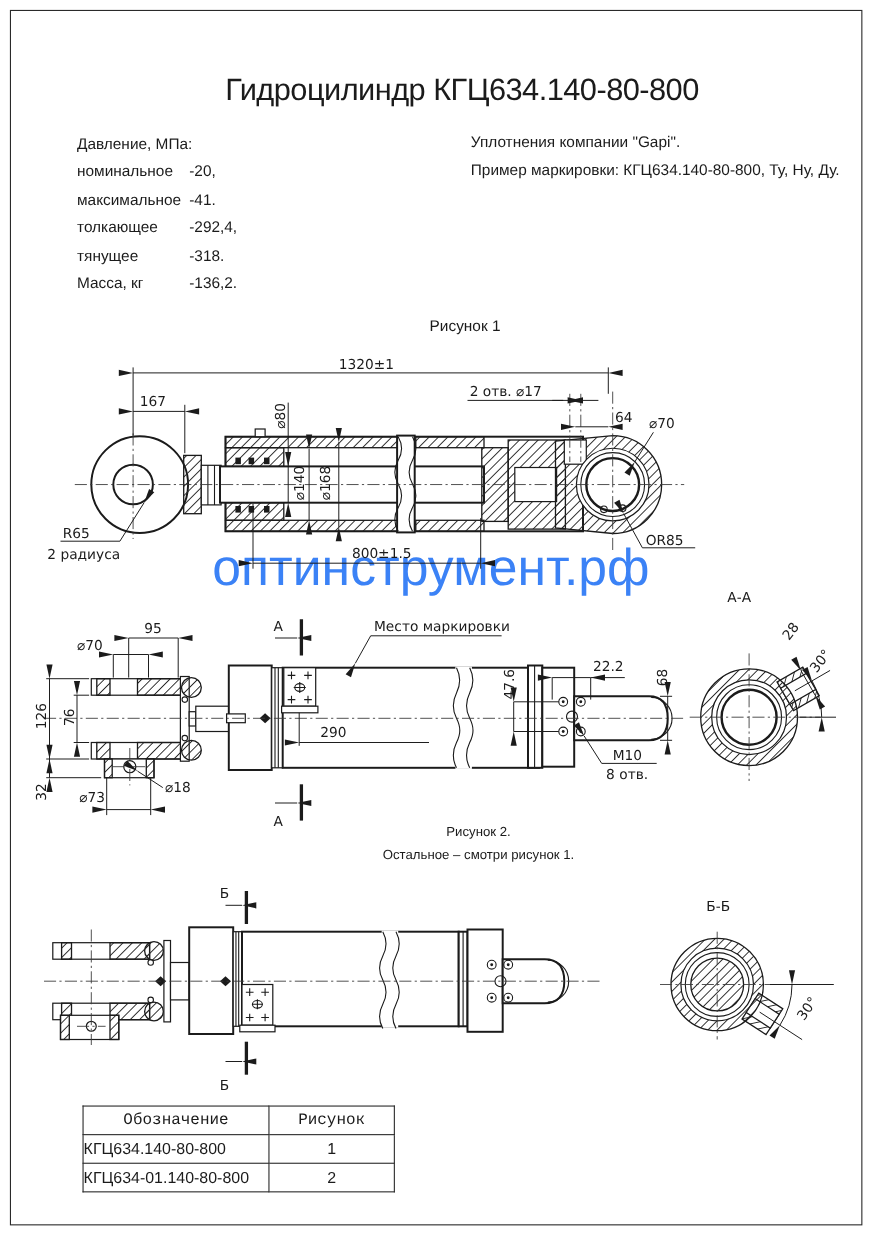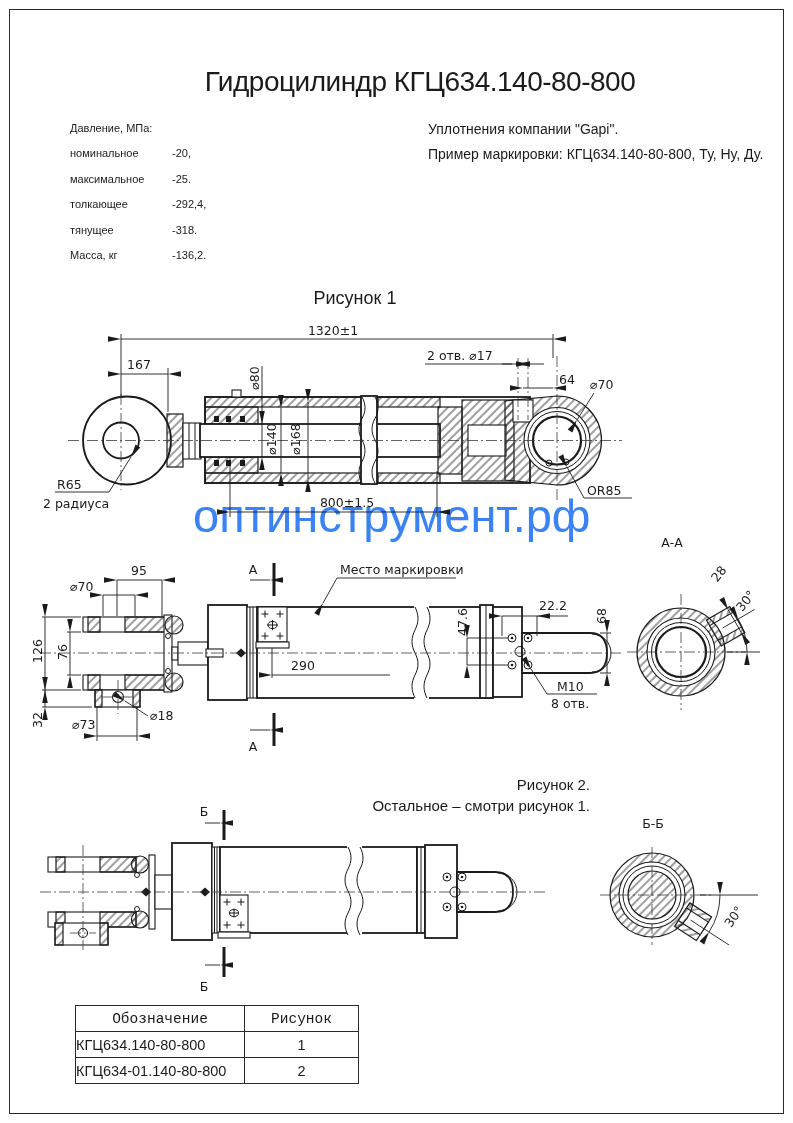--- a/index.html
+++ b/index.html
@@ -1,27 +1,27 @@
 <!DOCTYPE html>
 <html><head>
 <meta charset="utf-8">
 <style>
   html,body{margin:0;padding:0;background:#e8e8e8;}
   .page{position:relative;width:793px;height:1123px;background:#fff;margin:0 auto;
         font-family:"Liberation Sans",sans-serif;color:#1b1b1b;overflow:hidden;}
   .frame{position:absolute;left:9px;top:9px;right:9px;bottom:9px;border:1.6px solid #2a2a2a;z-index:0;}
   .title{position:absolute;left:140px;top:66px;width:560px;text-align:center;
          font-size:28px;letter-spacing:-0.5px;white-space:nowrap;z-index:3;}
-  .specs{position:absolute;left:70px;top:122px;font-size:11px;z-index:3;}
+  .specs{position:absolute;left:70px;top:122px;font-size:14px;z-index:3;}
   .specs .row{position:relative;height:25.4px;width:250px;}
   .specs .lab{position:absolute;left:0;white-space:nowrap;}
   .specs .val{position:absolute;left:102px;white-space:nowrap;}
   .notes{position:absolute;left:428px;top:117px;font-size:14px;line-height:25px;white-space:nowrap;z-index:3;}
-  .cap1{position:absolute;left:255px;top:288px;width:200px;text-align:center;font-size:18px;z-index:3;}
-  .cap2{position:absolute;left:280px;top:746px;width:310px;text-align:right;font-size:15px;line-height:21px;z-index:4;margin-top:28px;}
+  .cap1{position:absolute;left:255px;top:288px;width:200px;text-align:right;font-size:14px;z-index:3;}
+  .cap2{position:absolute;left:280px;top:746px;width:310px;text-align:center;font-size:12px;line-height:21px;z-index:4;}
   .watermark{position:absolute;left:193px;top:488px;font-size:47px;color:#3b82f6;z-index:1;white-space:nowrap;}
   svg.fig{position:absolute;left:0;z-index:2;}
   #fig1{top:308px;} #fig2{top:530px;} #fig3{top:795px;}
   .dt{font-family:"DejaVu Sans",sans-serif;font-size:12.5px;fill:#1b1b1b;}
   .mid{text-anchor:middle;}
   .s1{stroke:#1b1b1b;stroke-width:1;fill:none;}
   .dim{stroke:#1b1b1b;stroke-width:0.9;fill:none;}
   .cl{stroke:#3a3a3a;stroke-width:0.8;stroke-dasharray:11 3 2 3;fill:none;}
   .wf{fill:#fff;stroke:#1b1b1b;stroke-width:1.8;}
   .wf1{fill:#fff;stroke:#1b1b1b;stroke-width:1.1;}
@@ -49,21 +49,21 @@
     <div class="row">
         <span class="lab">Давление, МПа:</span>
         <span class="val"></span>
       </div>
     <div class="row">
         <span class="lab">номинальное</span>
         <span class="val">-20,</span>
       </div>
     <div class="row">
         <span class="lab">максимальное</span>
-        <span class="val">-25.</span>
+        <span class="val">-41.</span>
       </div>
     <div class="row">
         <span class="lab">толкающее</span>
         <span class="val">-292,4,</span>
       </div>
     <div class="row">
         <span class="lab">тянущее</span>
         <span class="val">-318.</span>
       </div>
     <div class="row">

